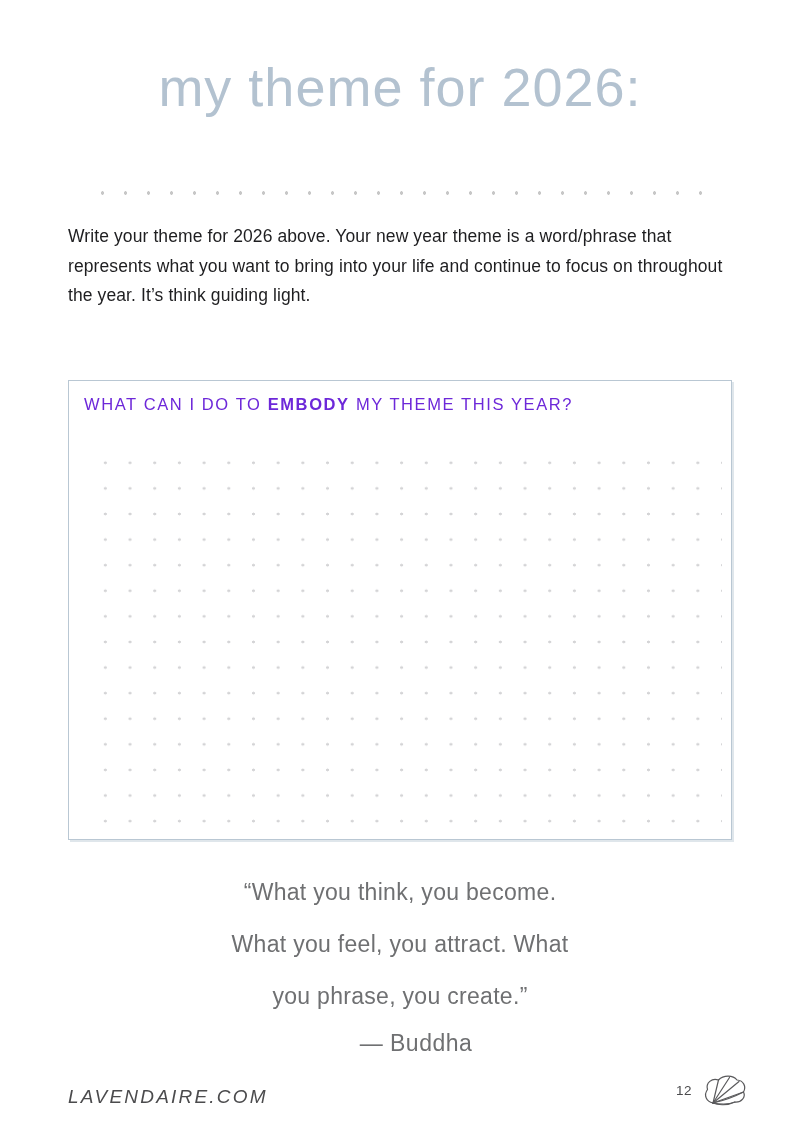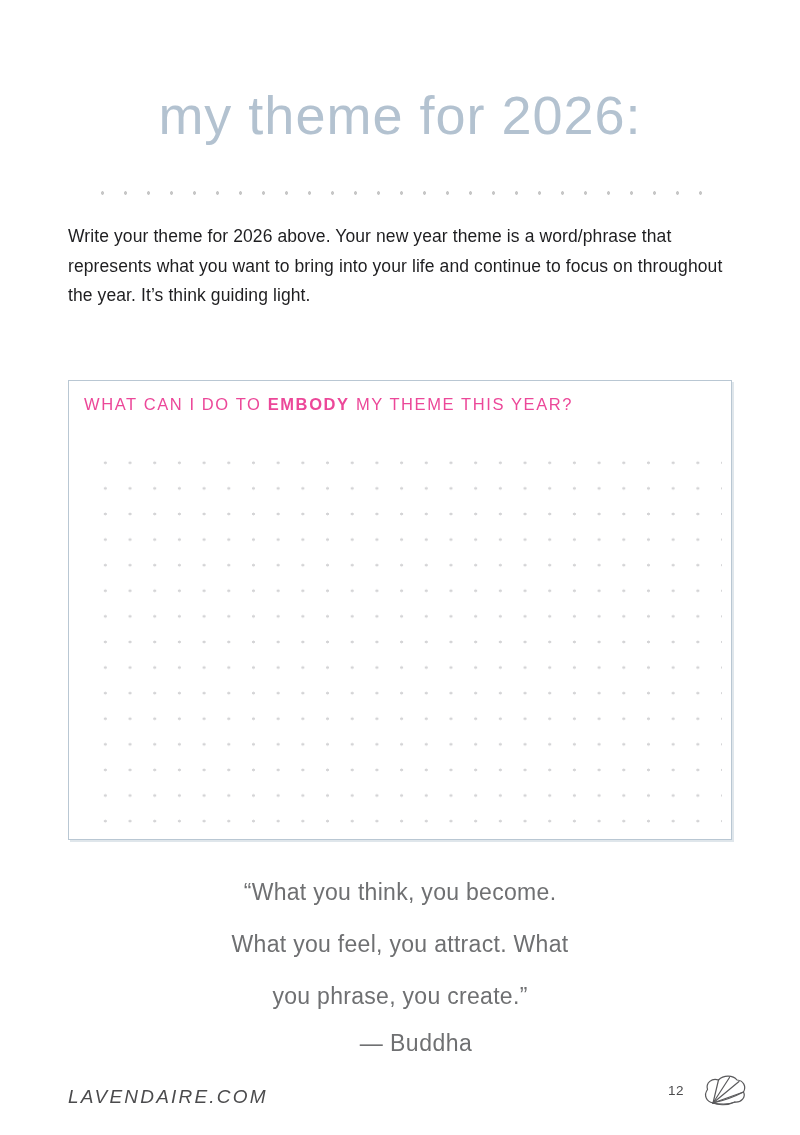--- a/index.html
+++ b/index.html
@@ -19,21 +19,20 @@
     width:800px;height:1135px;
     background:#ffffff;
     overflow:hidden;
   }
   .title{
     position:absolute;top:58px;left:0;width:100%;
     text-align:center;
     font-size:54px;font-weight:400;letter-spacing:1px;
     color:var(--title-text);
     line-height:1.1;
-    margin-top:28px;
   }
   .write-line{
     position:absolute;top:189px;left:91px;
     width:620px;height:6px;
     background-image:radial-gradient(circle, var(--line-dot) 1.6px, transparent 1.9px);
     background-size:23px 6px;
     background-position:0 1px;
     background-repeat:repeat-x;
   }
   .intro{
@@ -51,21 +50,21 @@
   .prompt-box{
     position:absolute;top:380px;left:68px;
     width:664px;height:460px;
     border:1.5px solid var(--box-border);
     background:#ffffff;
     box-shadow:2px 2px 0 0 rgba(185,199,211,0.45);
   }
   .prompt-question{
     position:absolute;top:14px;left:15px;right:12px;
     font-size:16.5px;letter-spacing:1.6px;
-    color:#ec4899;white-space:nowrap;
+    color:#6d28d9;white-space:nowrap;
   }
   .prompt-question .em{font-weight:bold;}
   .dot-grid{
     position:absolute;top:59px;left:15px;right:9px;bottom:5px;
     background-image:radial-gradient(circle, var(--grid-dot) 1.3px, transparent 1.6px);
     background-size:24.7px 25.6px;
     background-position:9px 10px;
   }
   .quote{
     position:absolute;top:866px;left:0;width:100%;
@@ -83,21 +82,21 @@
     padding-left:32px;
   }
   .footer-site{
     position:absolute;top:1086px;left:68px;
     font-size:19px;letter-spacing:2.2px;
     color:var(--footer-text);
     font-style:italic;
   }
   .footer-right{
     position:absolute;top:1074px;right:50px;
-    display:flex;align-items:center;gap:16px;
+    display:flex;align-items:center;gap:8px;
   }
   .page-number{
     font-size:13.5px;color:var(--footer-text);letter-spacing:0.5px;
     padding-bottom:2px;
   }
   .logo svg{display:block;}
 </style>
 </head>
 <body>
 

